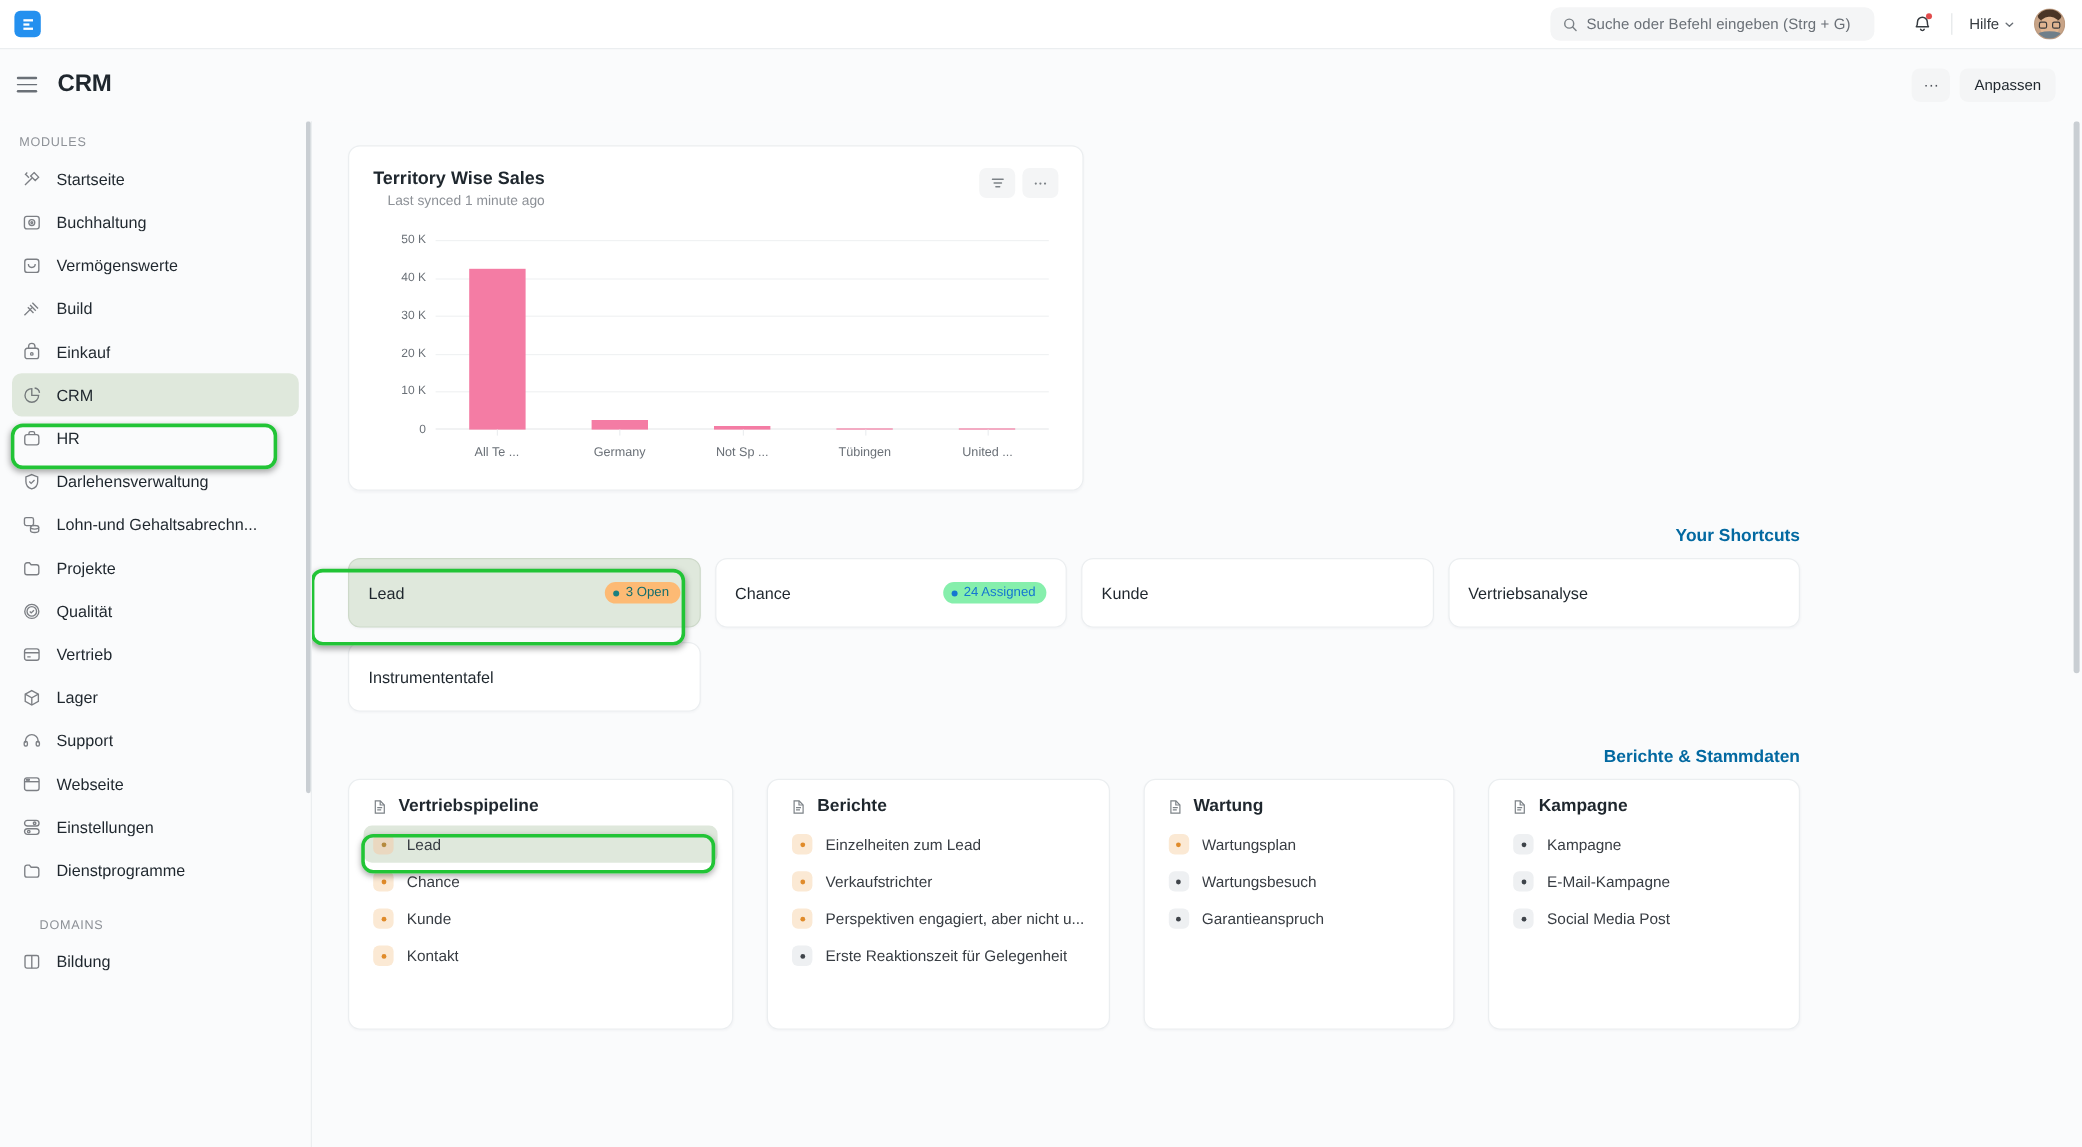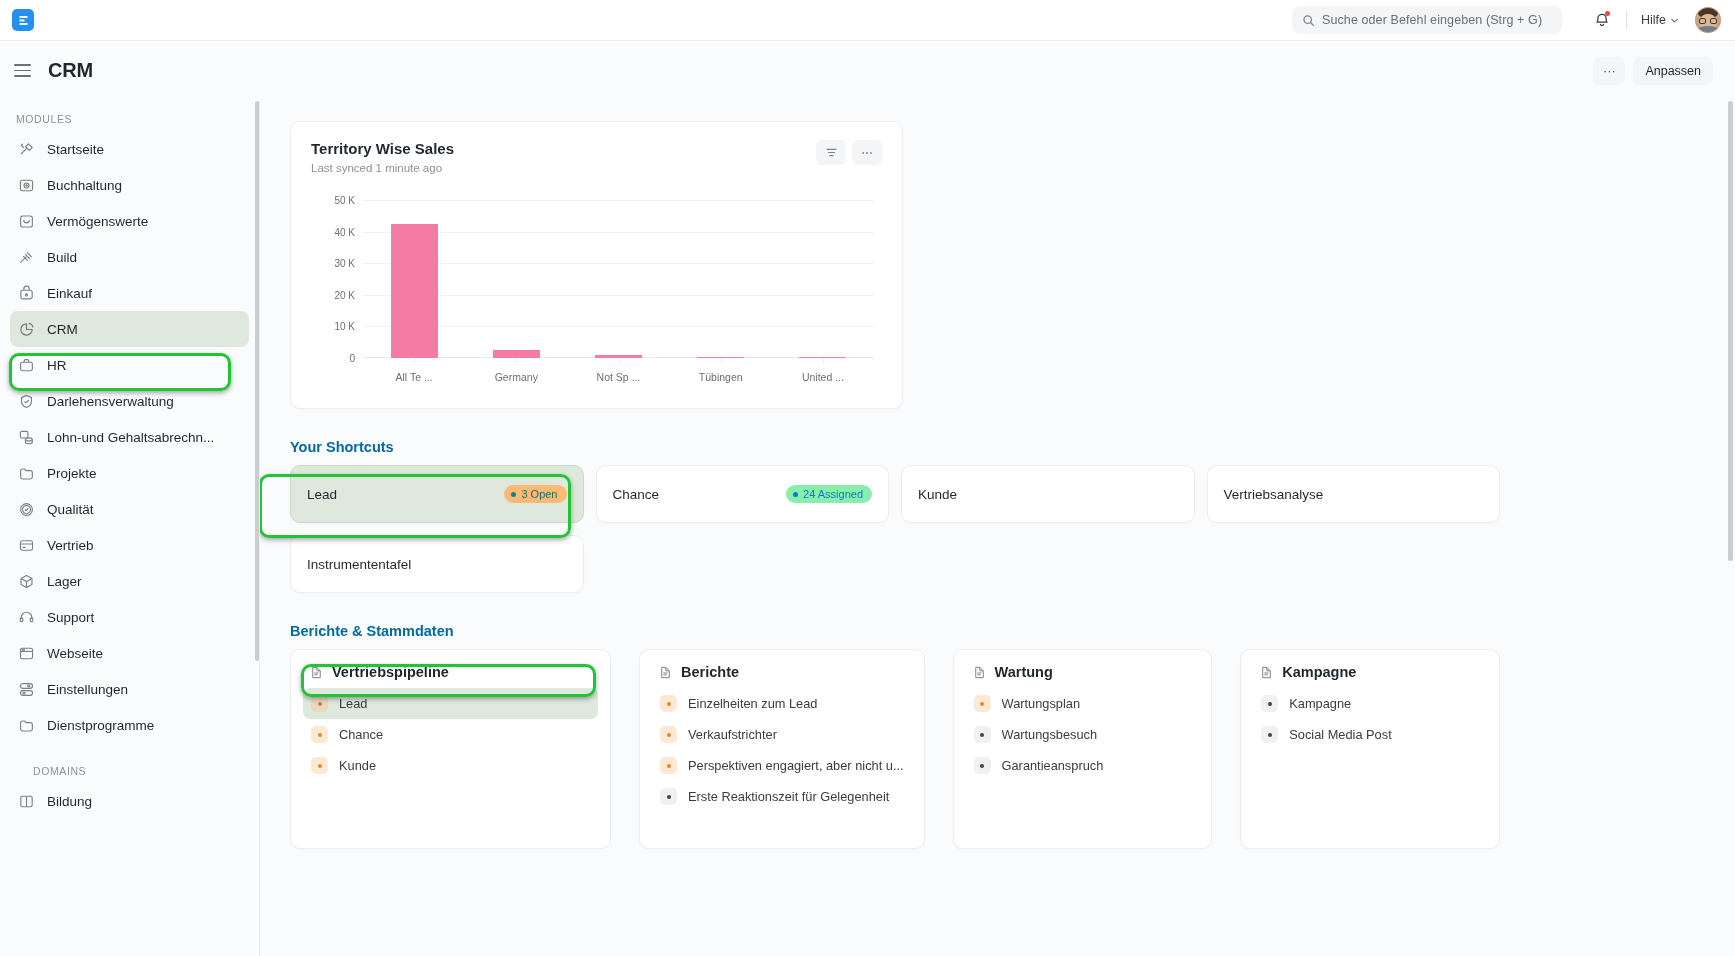--- a/index.html
+++ b/index.html
@@ -134,21 +134,21 @@
 
   
   .side-scroll {
     position: absolute; top: 0px; right: 0px; width: 4px; height: 560px;
     background: #c9ced3; border-radius: 3px;
   }
 
   
   .main {
     flex: 1; background: #fafbfc; overflow: hidden;
-    padding: 20px 0 0 0; position: relative;
+    padding: 20px 0 0 0; position: relative; text-align: right;
   }
   .main-inner { padding: 0 30px 0 30px; max-width: 1270px; }
 
   
   .card {
     background: #fff; border: 1px solid #ebeef0; border-radius: 10px;
     box-shadow: 0 1px 2px rgba(25,39,52,.03);
   }
   .chart-card { width: 613px; padding: 18px 20px 16px 20px; position: relative; }
   .chart-head { display: flex; align-items: flex-start; }
@@ -580,20 +580,26 @@
                     <i style="background:#e08b2a;"></i>
                   </span>
                 <span class="rtext">Chance</span>
               </div>
               <div class="ritem">
                 <span class="sq" style="background:#fbe9d4;">
                     <i style="background:#e08b2a;"></i>
                   </span>
                 <span class="rtext">Kunde</span>
               </div>
+              <div class="ritem">
+                <span class="sq" style="background:#fbe9d4;">
+                    <i style="background:#e08b2a;"></i>
+                  </span>
+                <span class="rtext">Kontakt</span>
+              </div>
             </div>
             <div class="annot" style="position:relative; left:-2px; top:-117px; width:295px; height:33px;"></div>
           </div>
 
           <div class="rcard">
             <div class="rcard-head">
               <svg width="15" height="15" viewBox="0 0 18 18" fill="none" stroke="#7c8287" stroke-width="1.2">
                   <path d="M4.5 2.8h5L13.5 7v8.2H4.5z"></path>
                   <path d="M9.4 2.9V7h4"></path>
                   <path d="M6.4 9.6h5M6.4 11.8h4"></path>
@@ -672,20 +678,26 @@
               <div class="ritem">
                 <span class="sq" style="background:#eef0f2;">
                     <i style="background:#3f444a;"></i>
                   </span>
                 <span class="rtext">Kampagne</span>
               </div>
               <div class="ritem">
                 <span class="sq" style="background:#eef0f2;">
                     <i style="background:#3f444a;"></i>
                   </span>
+                <span class="rtext">E-Mail-Kampagne</span>
+              </div>
+              <div class="ritem">
+                <span class="sq" style="background:#eef0f2;">
+                    <i style="background:#3f444a;"></i>
+                  </span>
                 <span class="rtext">Social Media Post</span>
               </div>
             </div>
           </div>
 
         </div>
       </div>
 
       <div class="annot" style="left:-1px; top:373px; width:312px; height:64px;"></div>
     </div>

